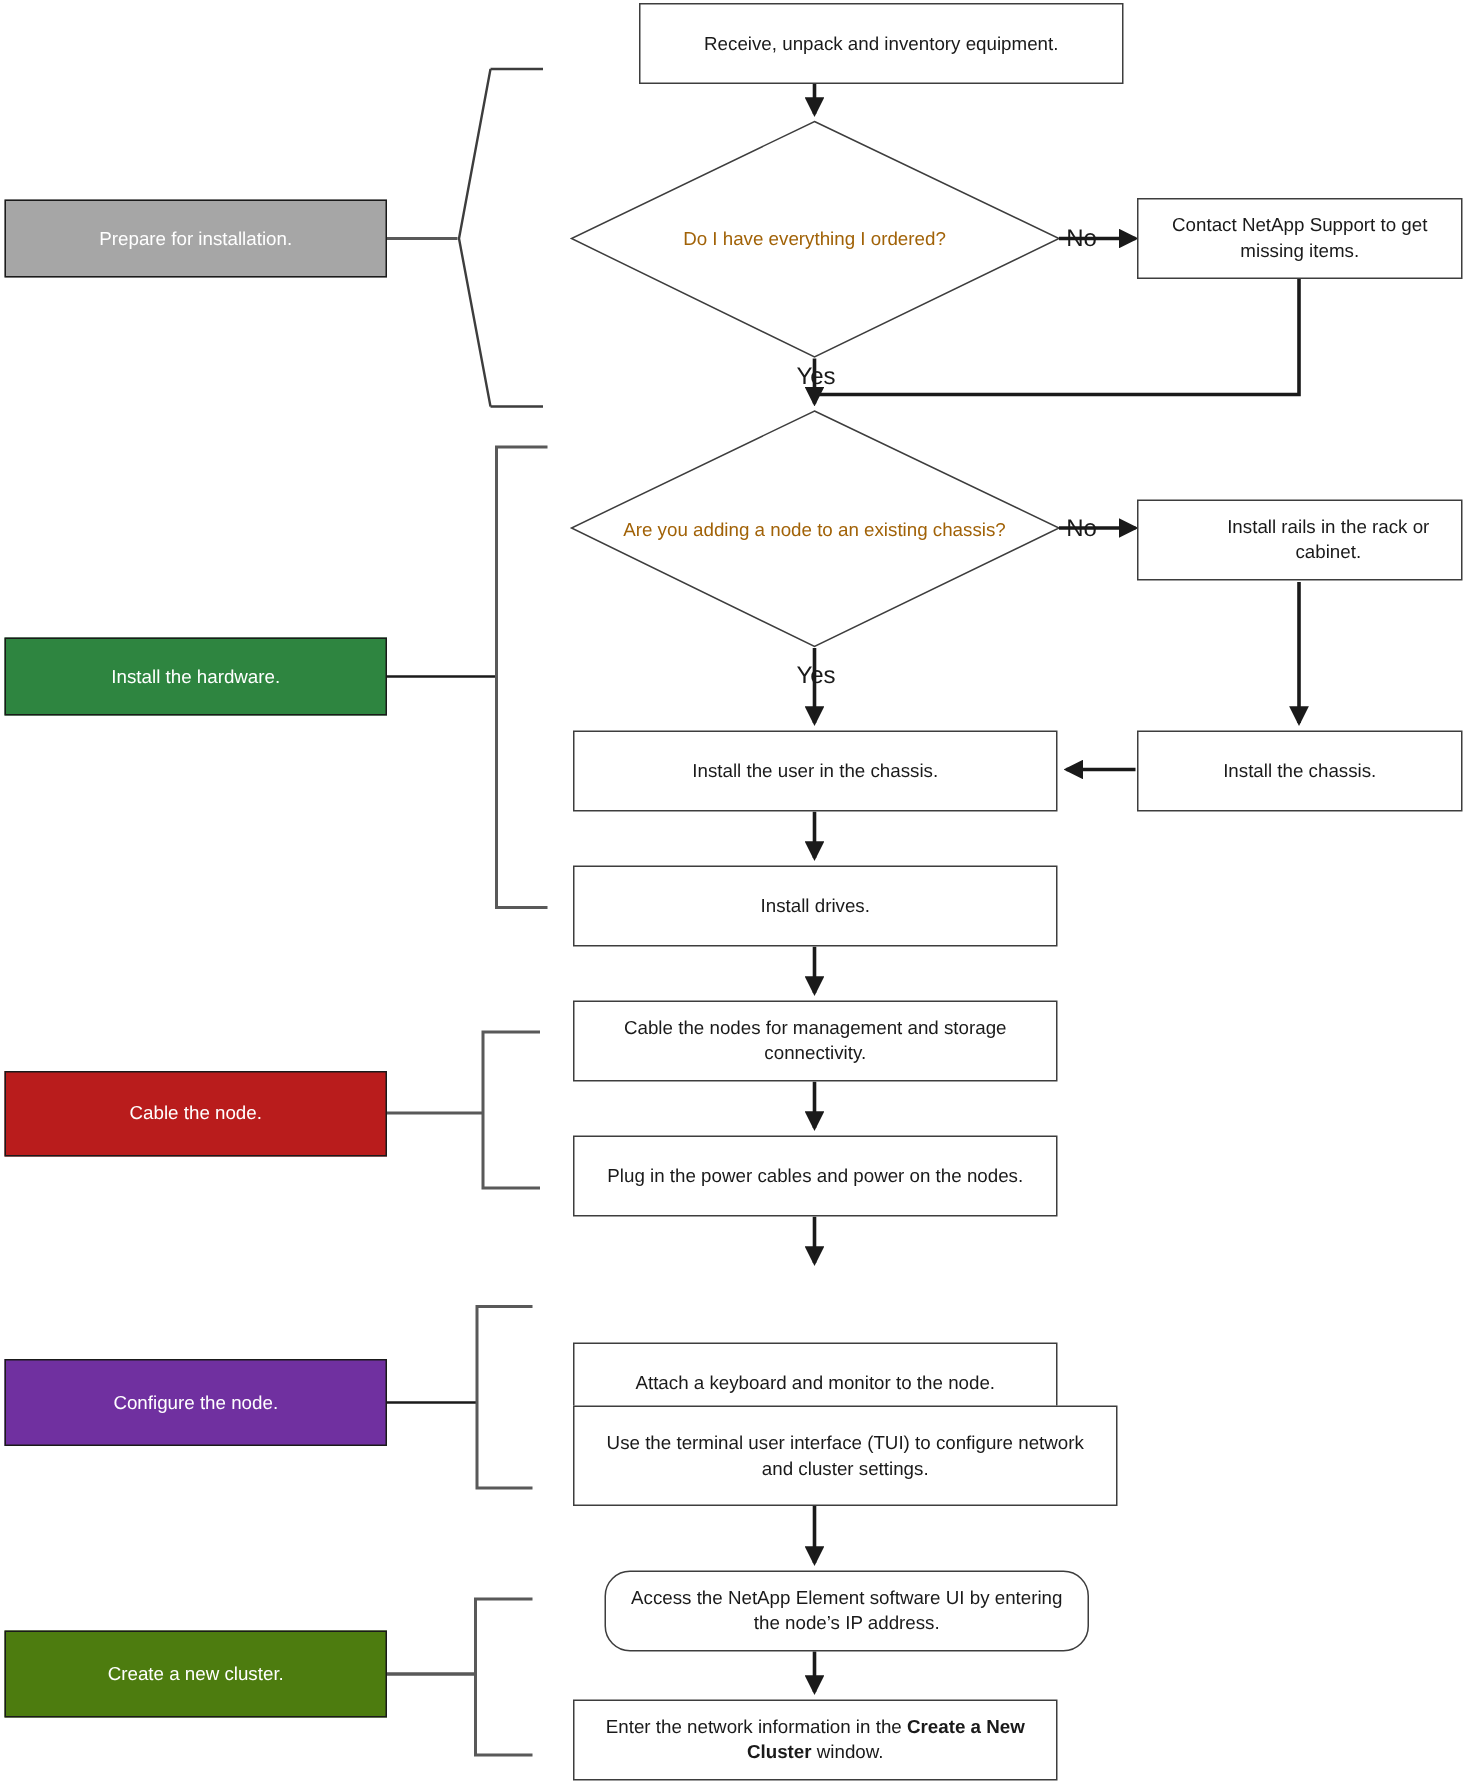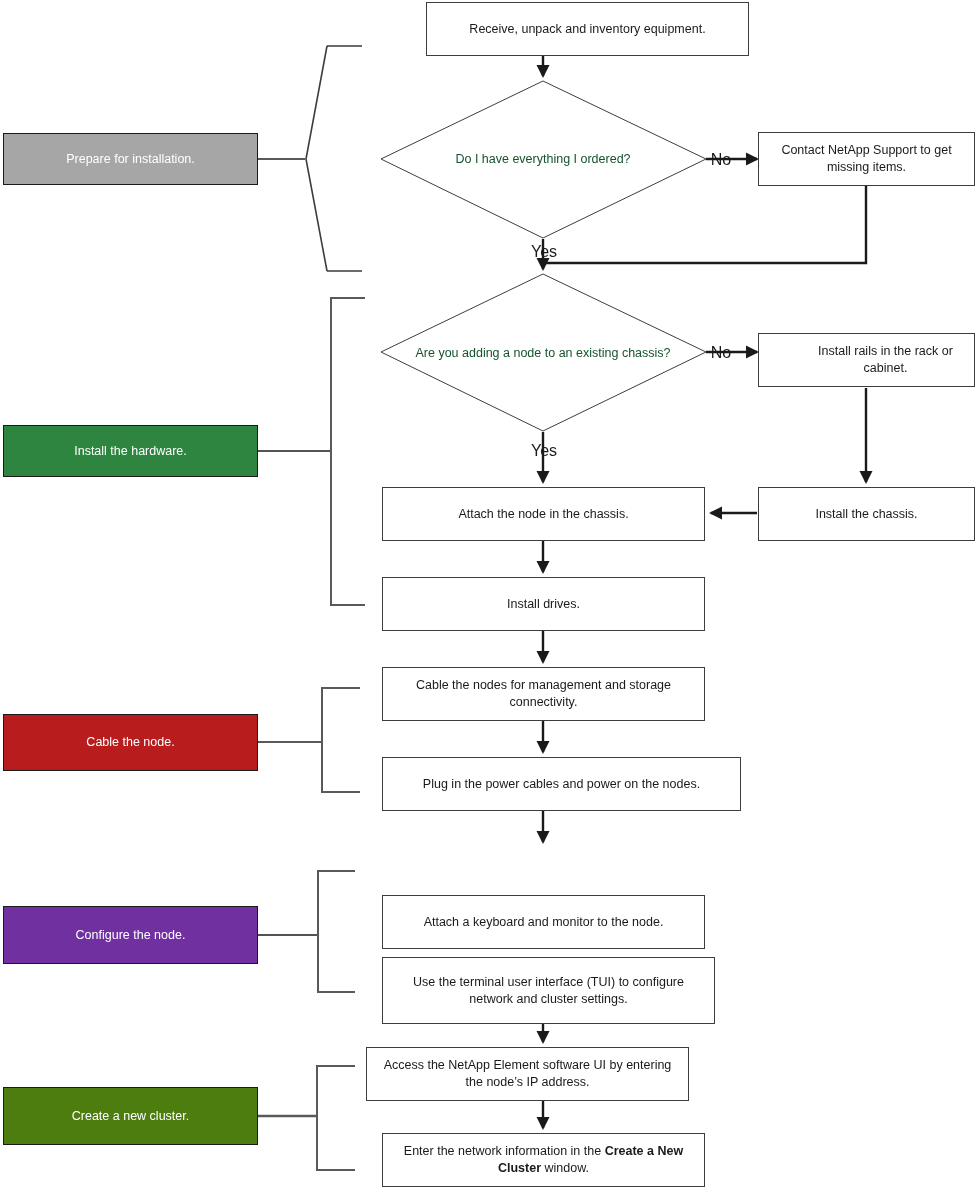--- a/index.html
+++ b/index.html
@@ -43,21 +43,21 @@
   }
   .phase {
     border: 1px solid #1a1a1a;
     color: #ffffff;
     font-size: 12.5px;
     padding: 4px 10px;
   }
   .diamond-label {
     position: absolute;
     text-align: center;
-    color: #14532d;
+    color: #a16207;
     font-size: 12.5px;
     line-height: 1.35;
     display: flex;
     align-items: center;
     justify-content: center;
   }
   .edge-label {
     position: absolute;
     font-size: 16px;
     color: #1a1a1a;
@@ -139,44 +139,44 @@
 
   <div class="node phase" style="left:3px; top:1087px; width:255px; height:58px; background:#4d7c0f;">
     <span>Create a new cluster.</span>
   </div>
 
   <div class="node proc" style="left:382px; top:2px; width:323px; height:54px;margin-left:44px;">
     <span>Receive, unpack and inventory equipment.</span>
   </div>
 
   <div class="node proc" style="left:382px; top:487px; width:323px; height:54px;">
-    <span>Attach the node in the chassis.</span>
+    <span>Install the user in the chassis.</span>
   </div>
 
   <div class="node proc" style="left:382px; top:577px; width:323px; height:54px;">
     <span>Install drives.</span>
   </div>
 
   <div class="node proc" style="left:382px; top:667px; width:323px; height:54px;">
     <span>Cable the nodes for management and storage connectivity.</span>
   </div>
 
-  <div class="node proc" style="left:382px; top:757px; width:359px; height:54px;">
+  <div class="node proc" style="left:382px; top:757px; width:323px; height:54px;">
     <span>Plug in the power cables and power on the nodes.</span>
   </div>
 
   <div class="node proc" style="left:382px; top:847px; width:323px; height:54px;margin-top:48px;">
     <span>Attach a keyboard and monitor to the node.</span>
   </div>
 
-  <div class="node proc" style="left:382px; top:937px; width:333px; height:67px;margin-top:20px;">
+  <div class="node proc" style="left:382px; top:937px; width:363px; height:67px;">
     <span>Use the terminal user interface (TUI) to configure network and cluster settings.</span>
   </div>
 
-  <div class="node proc" style="left:366px; top:1047px; width:323px; height:54px;">
+  <div class="node proc" style="left:403px; top:1047px; width:323px; height:54px;border-radius:17px;">
     <span>Access the NetApp Element software UI by entering the node’s IP address.</span>
   </div>
 
   <div class="node proc" style="left:382px; top:1133px; width:323px; height:54px;">
     <span>
       <span>Enter the network information in the </span><span class="bold">Create a New Cluster</span><span> window.</span>
     </span>
   </div>
 
   <div class="node proc" style="left:758px; top:132px; width:217px; height:54px;">

